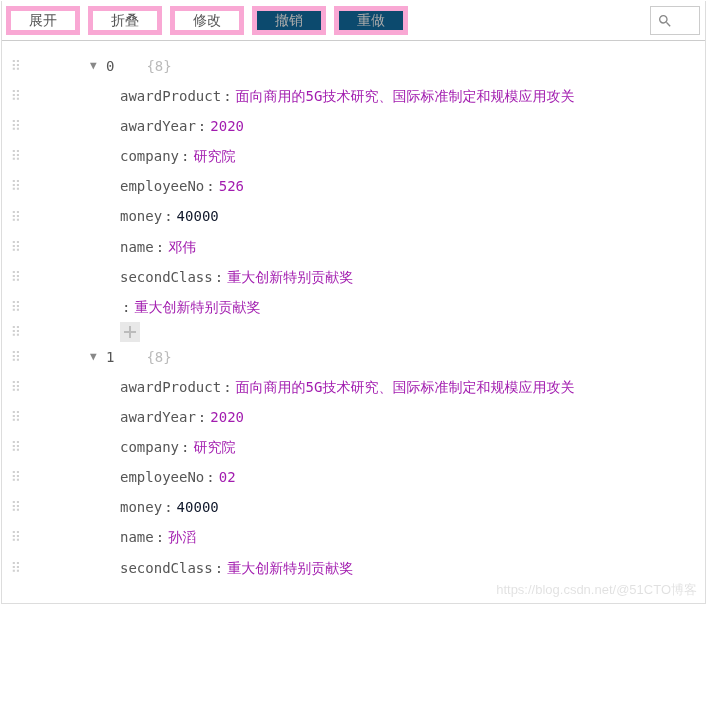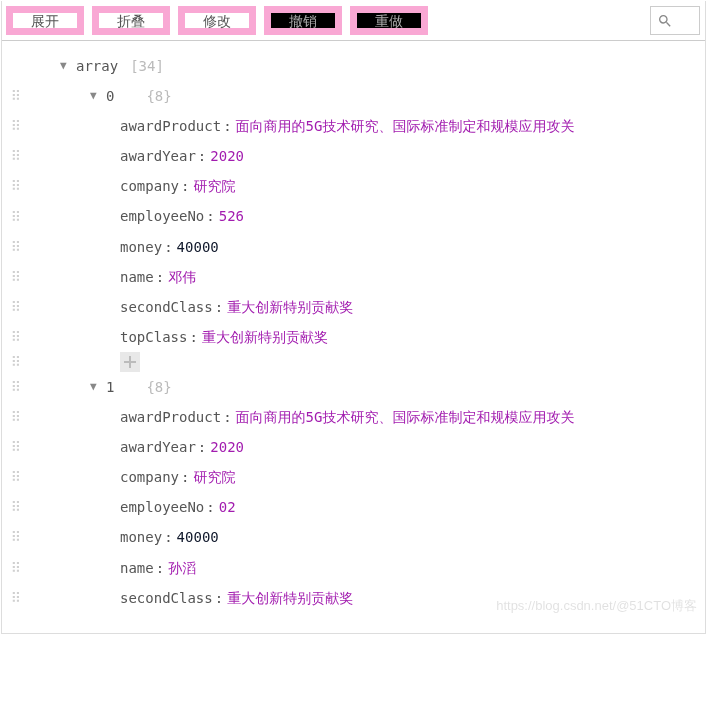--- a/index.html
+++ b/index.html
@@ -12,30 +12,30 @@
 }
 .toolbar {
   display: flex;
   border-bottom: 1px solid #ccc;
   height: 40px;
   align-items: stretch;
   padding-right: 5px;
 }
 .toolbar button {
   background: #fff;
-  border: 7px solid #f9a8d4;
+  border: 5px solid #f9a8d4;
   padding: 0 18px;
   margin: 5px 4px;
   font-size: 14px;
   color: #555;
   cursor: pointer;
   font-family: Liberation Mono, monospace;
 }
 .toolbar button.disabled {
-  background: #000000;
+  background: #0c4a6e;
   color: #aaa;
   cursor: default;
 }
 .spacer { flex: 1; }
 .search-box {
   display: flex;
   align-items: center;
   border: 1px solid #ccc;
   margin: 5px 0;
   padding: 0 4px 0 6px;
@@ -91,21 +91,21 @@
   color: #bbb;
   display: inline-flex;
   align-items: center;
   justify-content: center;
   font-size: 16px;
   font-weight: bold;
   cursor: pointer;
 }
 .watermark {
   position: absolute;
-  bottom: 20px;
+  bottom: 6px;
   right: 10px;
   color: rgba(0,0,0,0.12);
   font-size: 13px;
   font-family: Arial;
   pointer-events: none;
 }
 .outer-border {
   border: 1px solid #ddd;
   border-top: none;
   width: 705px;
@@ -125,27 +125,20 @@
   <div class="spacer"></div>
   <div class="search-box">
     <svg viewBox="0 0 24 24">
           <path d="M15.5 14h-.79l-.28-.27A6.471 6.471 0 0016 9.5 6.5 6.5 0 109.5 16c1.61 0 3.09-.59 4.23-1.57l.27.28v.79l5 4.99L20.49 19l-4.99-5zm-6 0C7.01 14 5 11.99 5 9.5S7.01 5 9.5 5 14 7.01 14 9.5 11.99 14 9.5 14z"></path>
         </svg>
   </div>
 </div>
 
 <div class="editor">
 
-  <div class="row">
-    <span class="gutter"></span>
-    <span class="indent i1"></span>
-    <span class="arrow down"></span>
-    <span class="key">array</span>
-    <span class="count">[34]</span>
-  </div>
 
   <div id="items">
         <div class="row">
           <span class="gutter dots"></span>
           <span class="indent i2"></span>
           <span class="arrow down"></span>
           <span class="idx">0</span>
           <span class="count">{8}</span>
         </div>
         <div class="row">
@@ -194,21 +187,20 @@
         <div class="row">
           <span class="gutter dots"></span>
           <span class="indent i3"></span>
           <span class="key">secondClass</span>
           <span class="colon">:</span>
           <span class="vstr">重大创新特别贡献奖</span>
         </div>
         <div class="row">
           <span class="gutter dots"></span>
           <span class="indent i3"></span>
-          <span class="key">topClass</span>
           <span class="colon">:</span>
           <span class="vstr">重大创新特别贡献奖</span>
         </div>
         <div class="row">
           <span class="gutter dots"></span>
           <span class="indent i3"></span>
           <span class="addbtn">
             <svg width="12" height="12" viewBox="0 0 12 12">
               <path fill="#bbb" d="M5 0h2v5h5v2H7v5H5V7H0V5h5z"></path>
             </svg>

